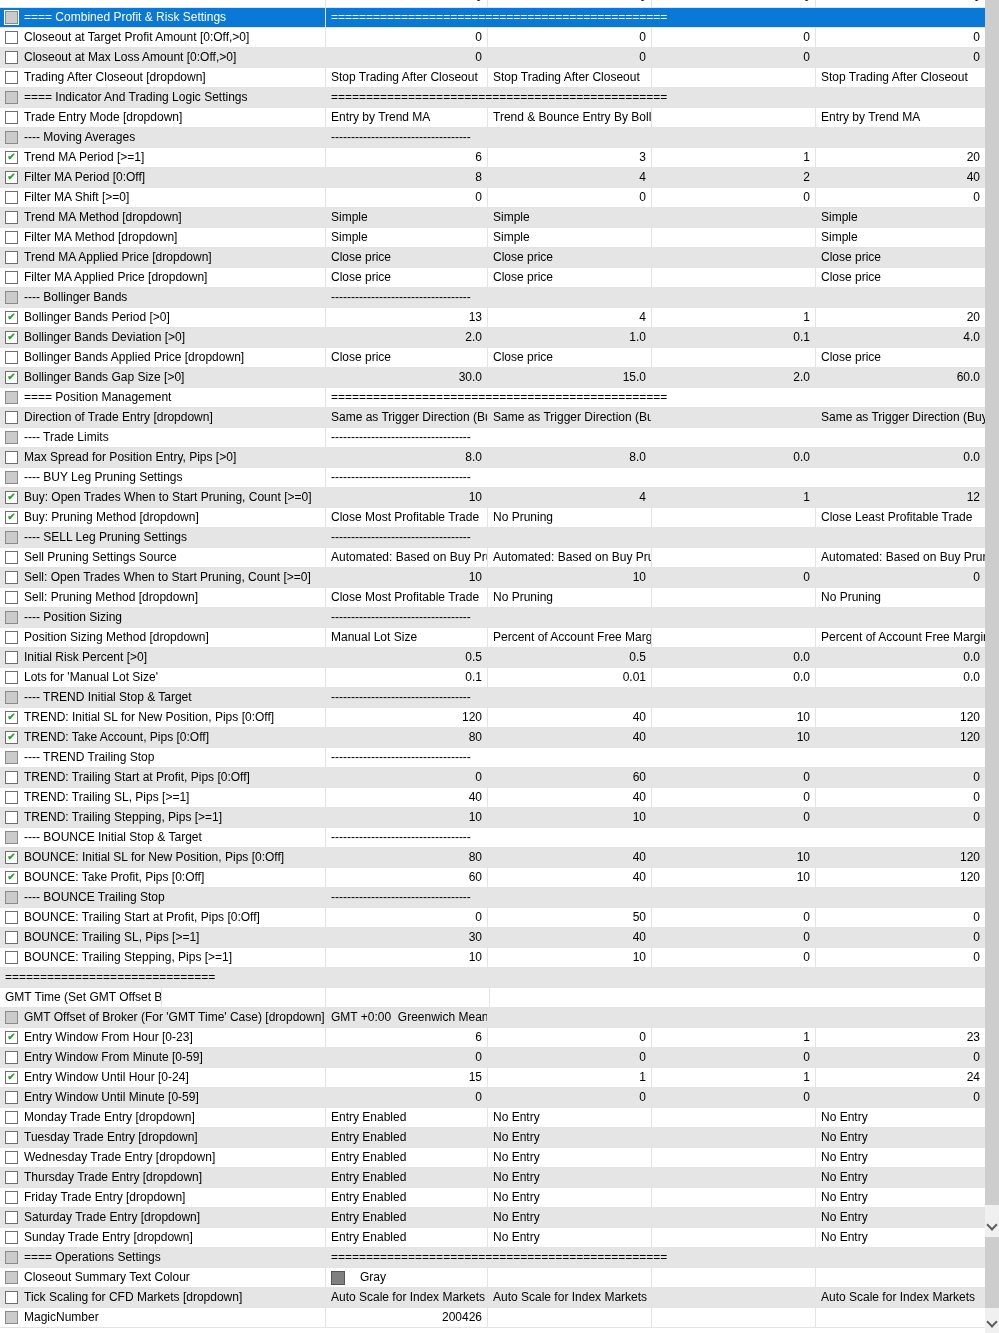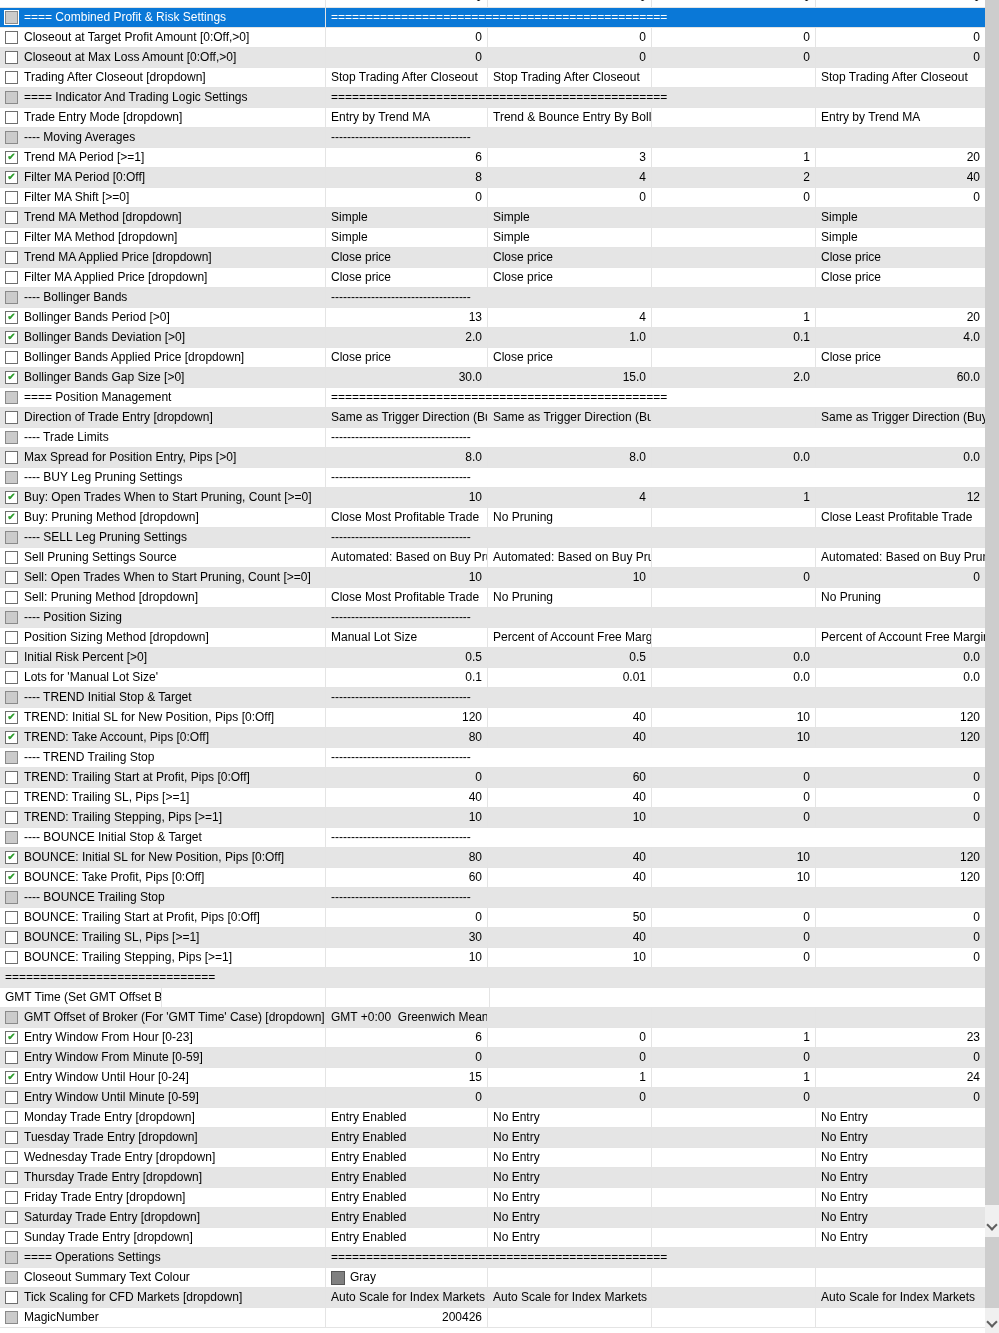--- a/index.html
+++ b/index.html
@@ -31,21 +31,21 @@
   
   .cb{flex:0 0 13px;width:13px;height:13px;box-sizing:border-box;background:#fff;
       border:1px solid #6e6e6e;margin-right:6px;display:flex;align-items:center;justify-content:center;}
   .cb.checked::before{content:"\2714";color:#2f9e2f;font-size:10px;line-height:10px;font-weight:bold;margin-top:-1px;}
   .cb.disabled{background:#cbcbcb;border-color:#8a8a8a;}
   .selected .cb{box-shadow:0 0 0 1px #fff;}
 
   
   .swatch{display:none;}
   .has-swatch .swatch{display:inline-block;width:12px;height:12px;background:#808080;border:1px solid #565656;margin-left:5px;}
-  .has-swatch .val .txt{padding-left:5px;}
+  .has-swatch .val .txt{padding-left:15px;}
 
   
   .partial{height:8px;}
   .partial .txt{margin-top:-12px;}
 
   
   .sb{position:absolute;left:985px;top:0;width:14px;height:1333px;background:#f0f0f0;}
   .sb-thumb{position:absolute;left:0;width:14px;background:#cdcdcd;}
   .sb-thumb.t1{top:0;height:1205px;}
   .sb-thumb.t2{top:1237px;height:71px;}

